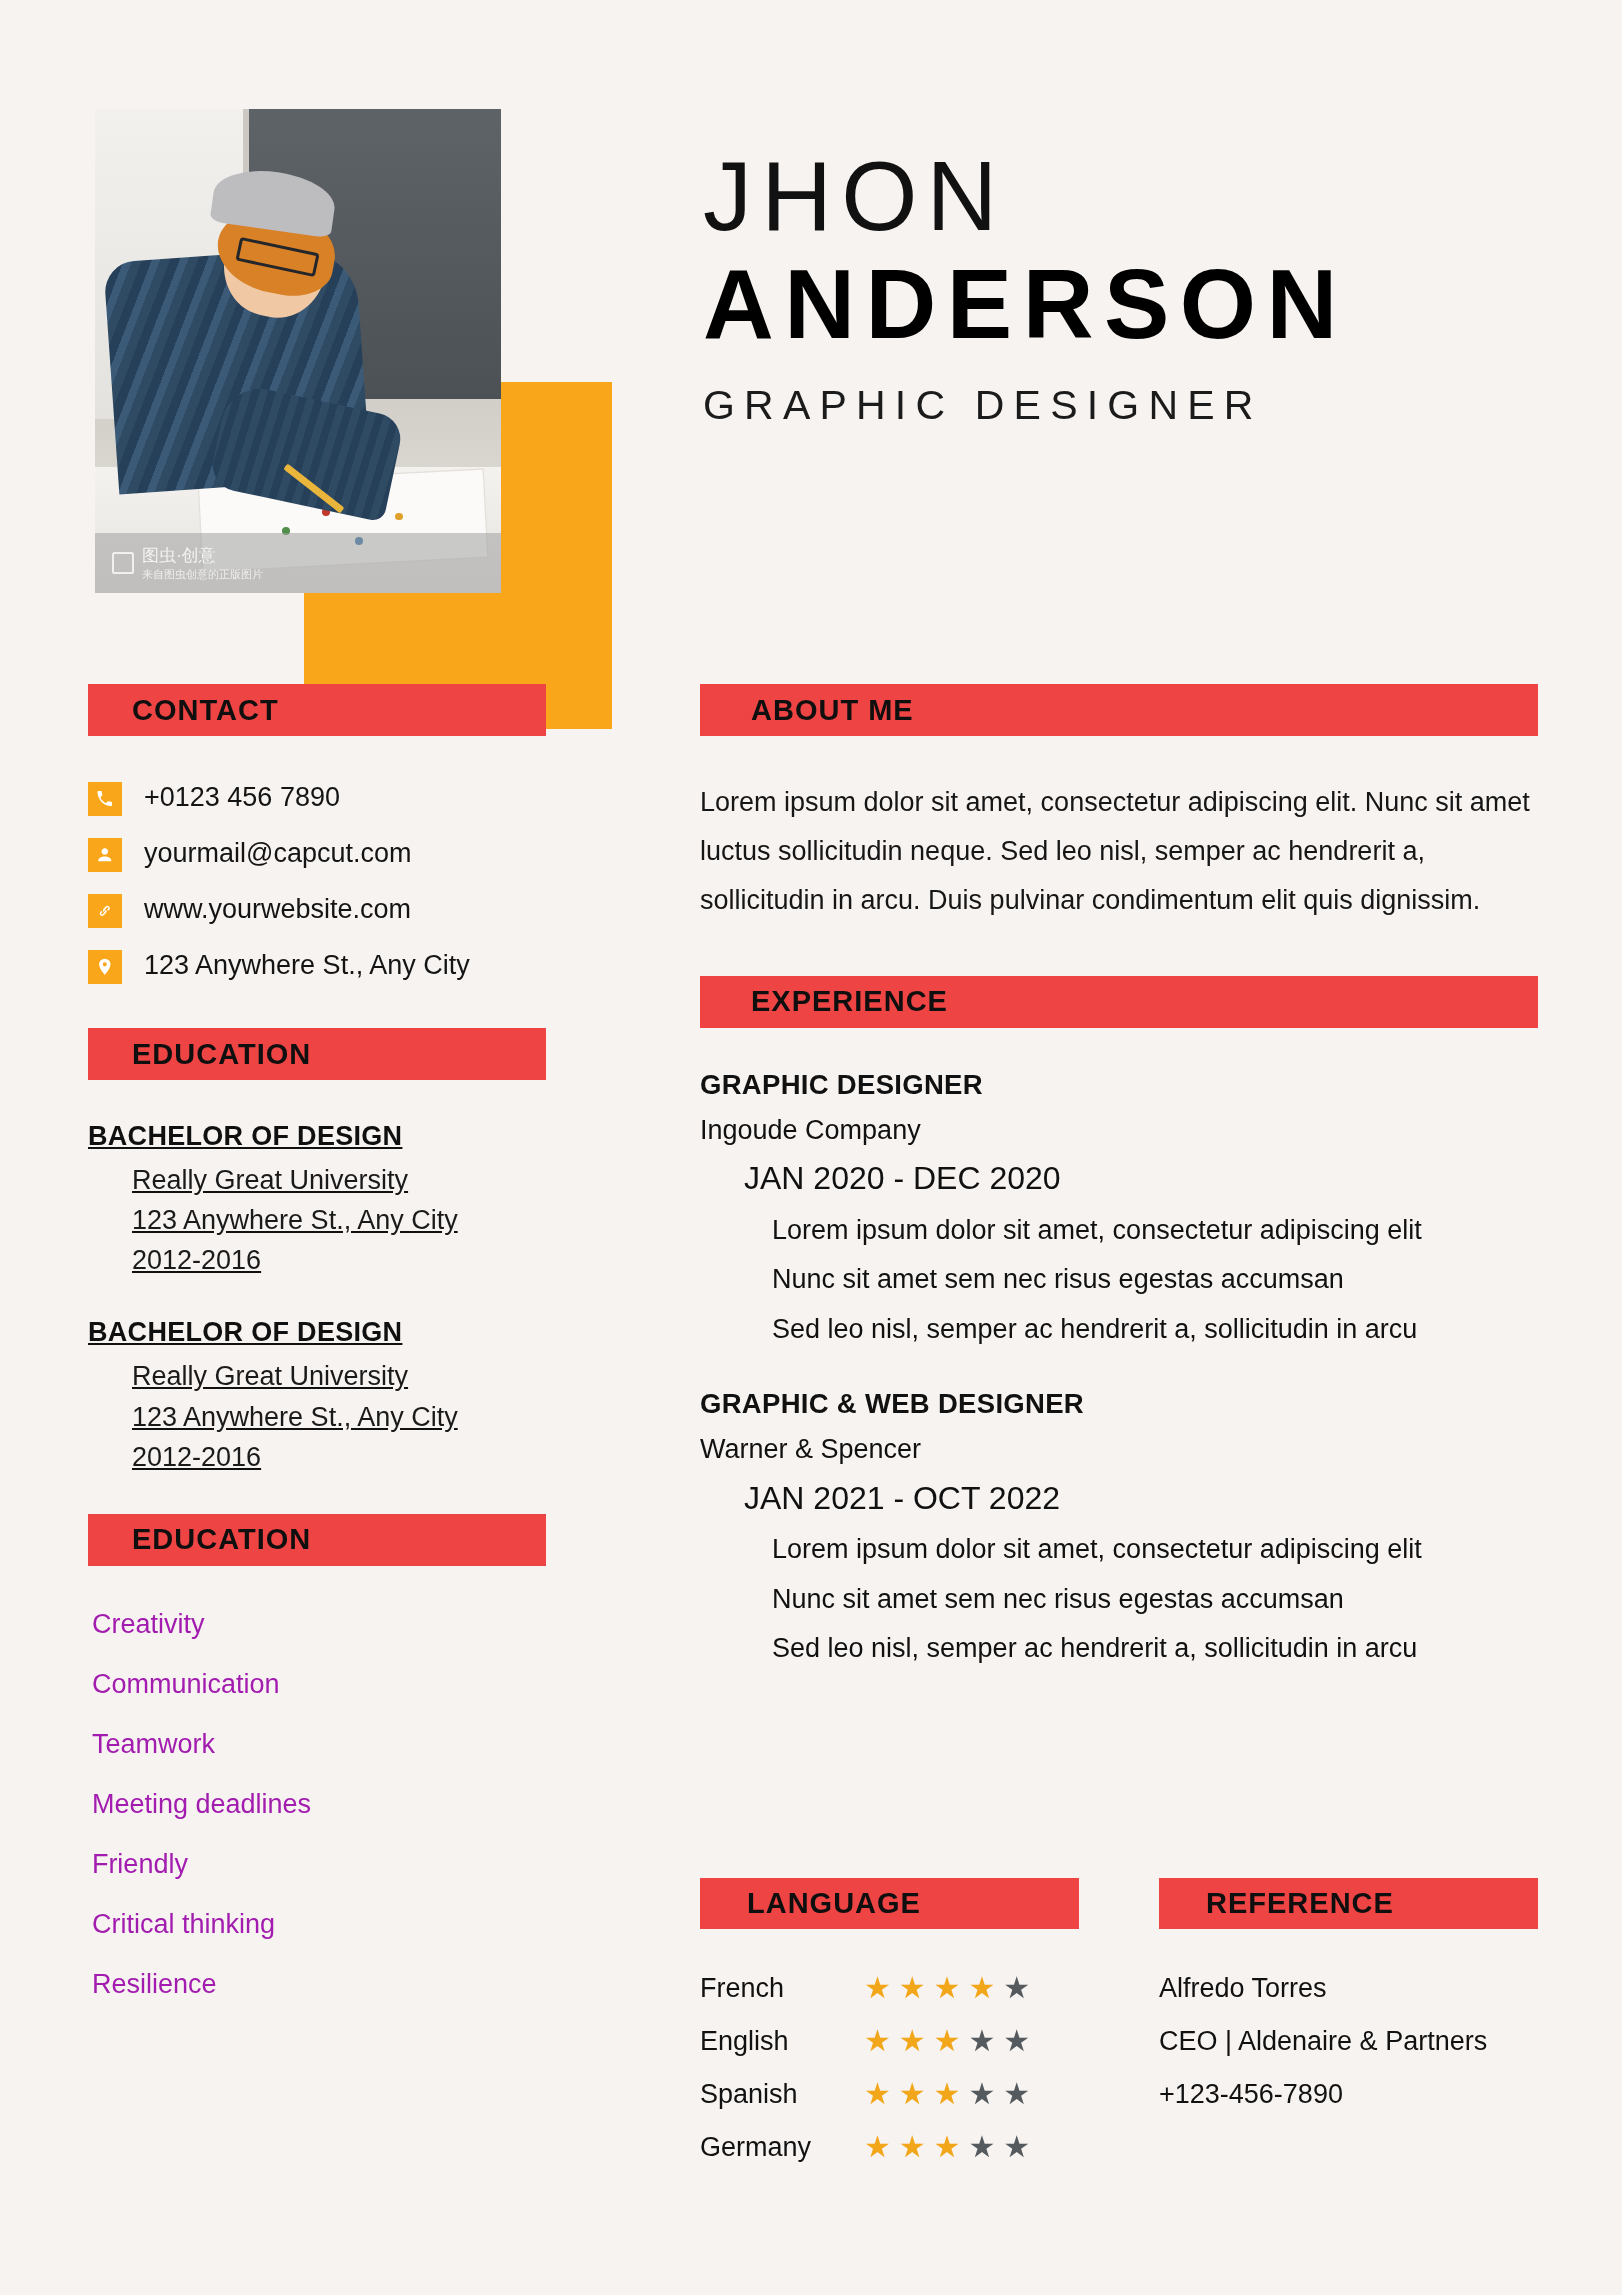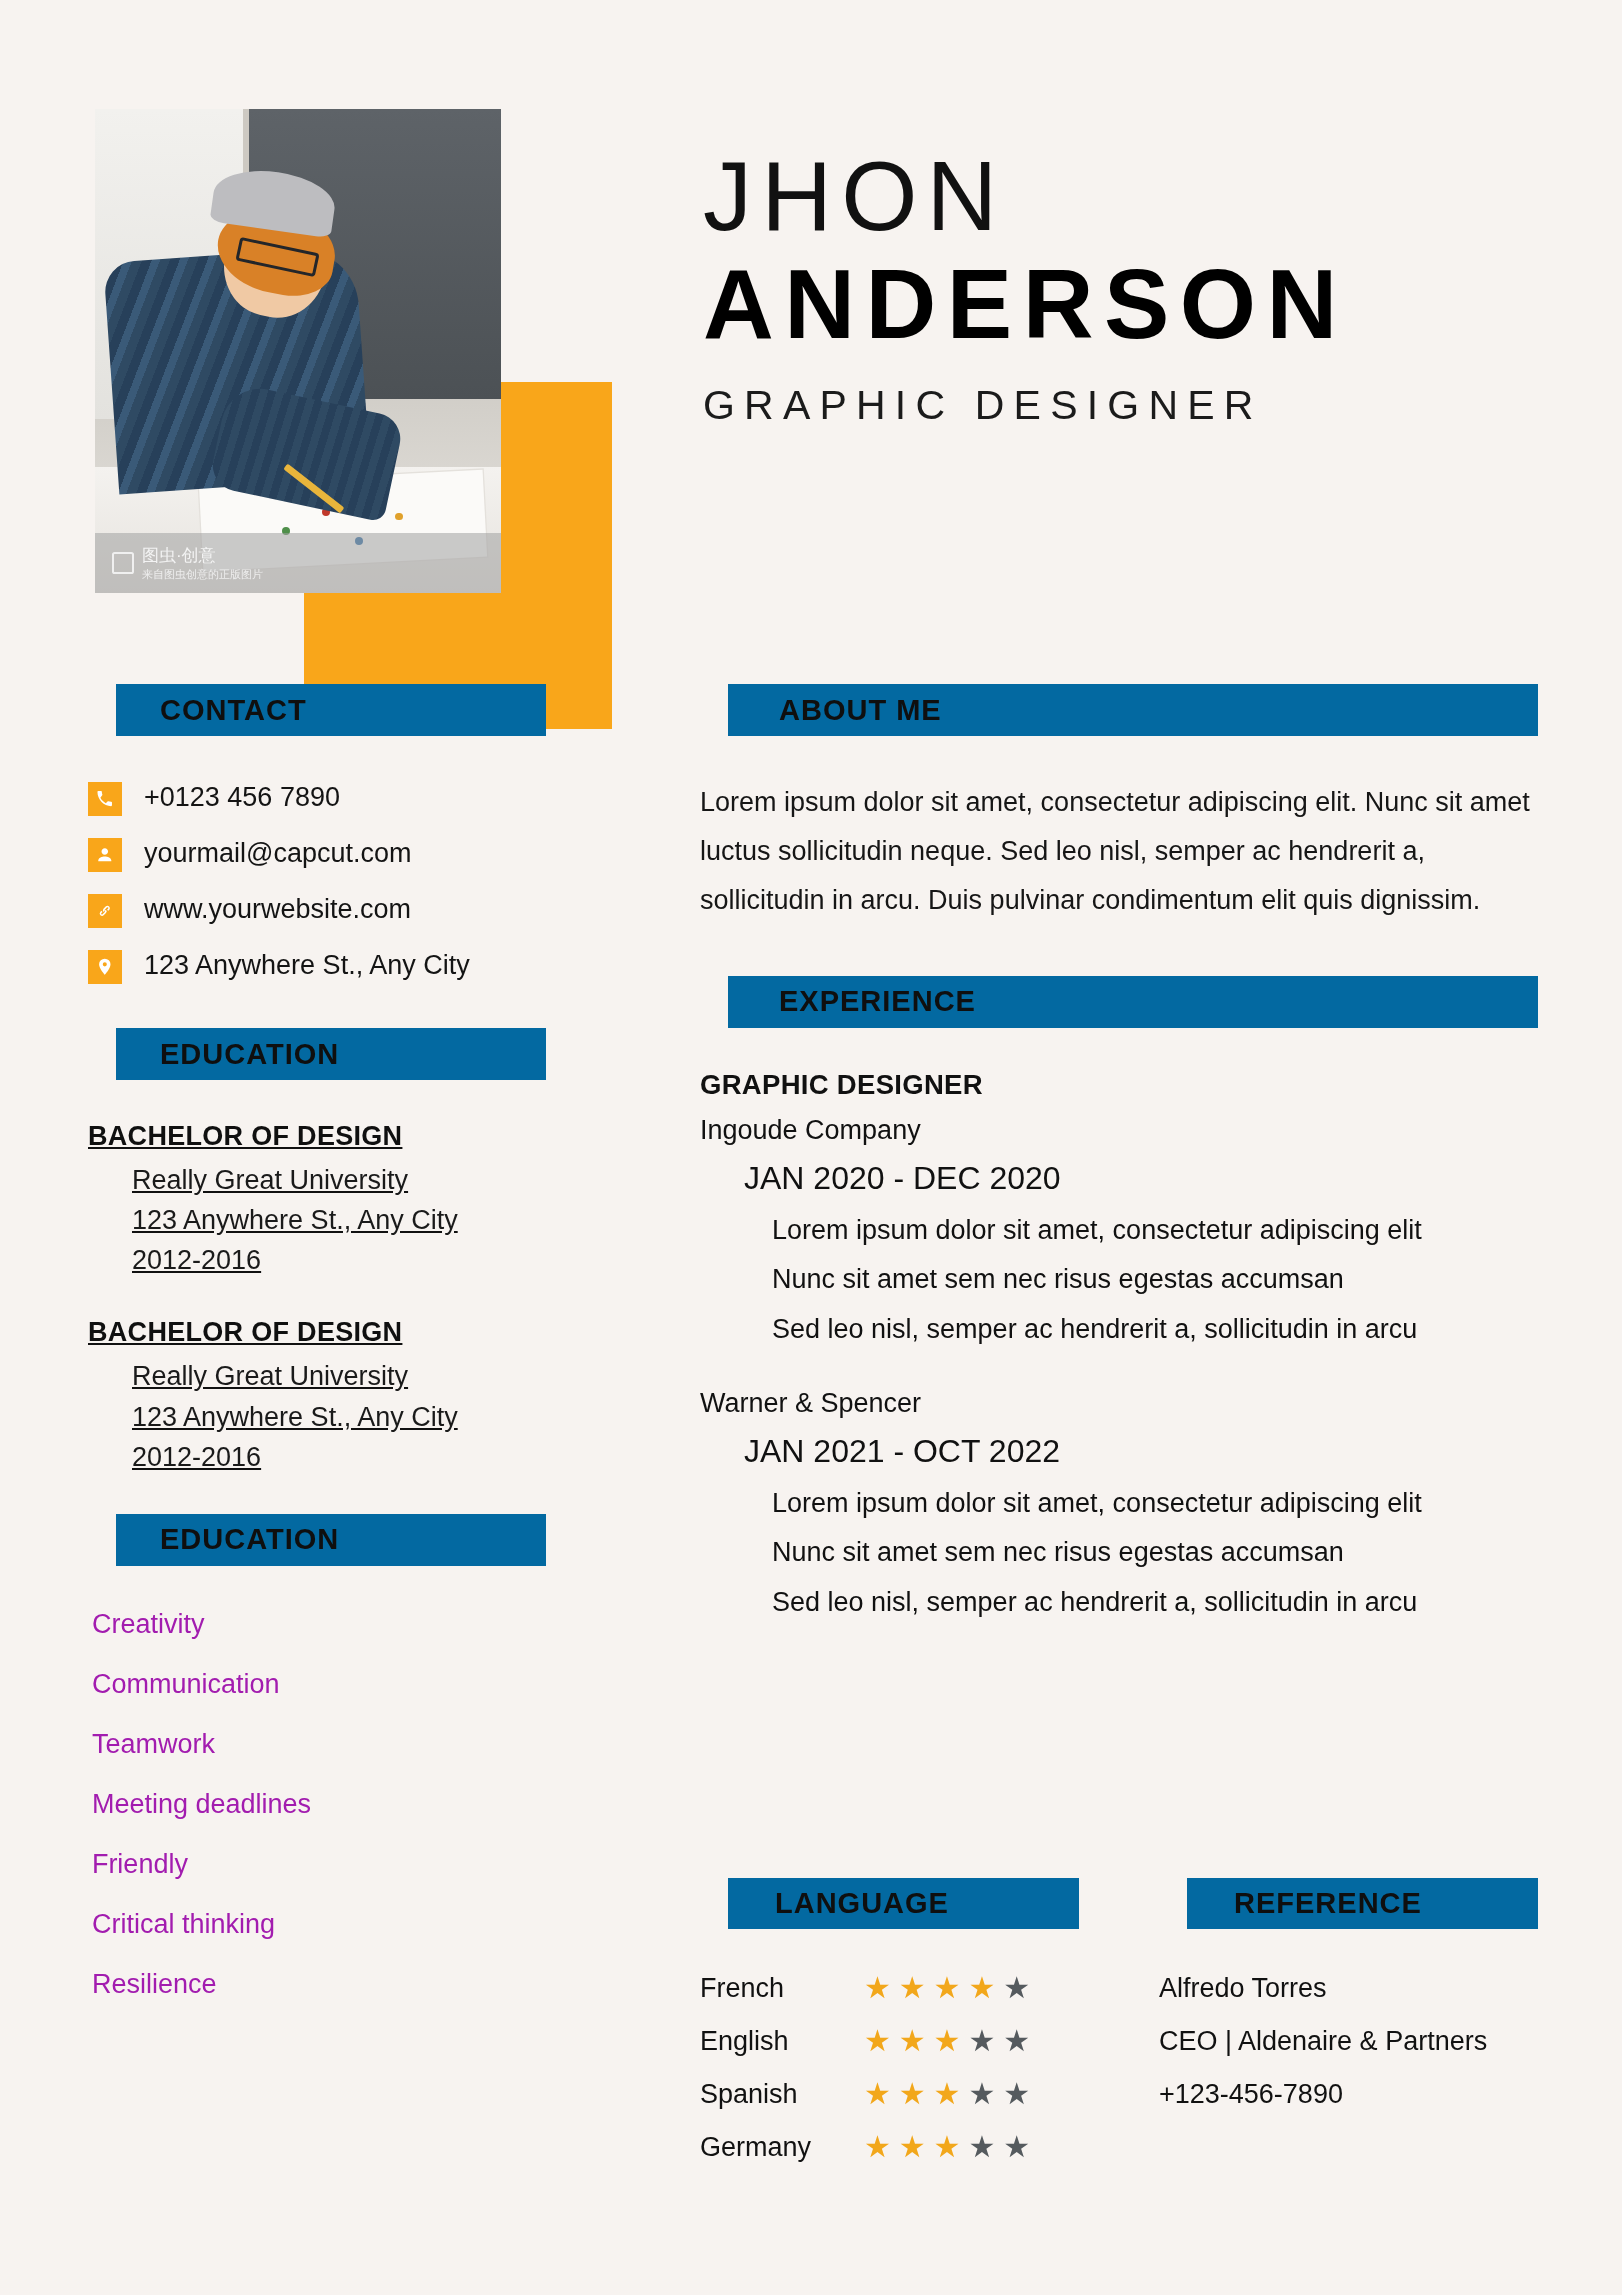--- a/index.html
+++ b/index.html
@@ -127,25 +127,24 @@
   }
   .job-title {
     margin-top: 25px; font-size: 41px; letter-spacing: 9.2px; color: #1b1b1b;
   }
 
   
   .col-left { position: absolute; left: 88px; top: 684px; width: 458px; }
   .col-right { position: absolute; left: 700px; top: 684px; width: 838px; }
 
   .bar {
-    background: #0369a1;
+    background: #ef4444;
     height: 52px;
     display: flex; align-items: center;
     padding-left: 44px;
-    margin-left: 28px;
   }
   .bar span {
     font-size: 29px; font-weight: 700; letter-spacing: 1px; color: #0f0f0f;
   }
   .bar.wide { padding-left: 51px; }
 
   
   .contact-list { margin-top: 46px; }
   .contact-row {
     display: flex; align-items: flex-start; gap: 22px; margin-bottom: 22px;
@@ -338,20 +337,21 @@
     <div class="exp-list">
       <div class="exp-item">
         <div class="exp-role">GRAPHIC DESIGNER</div>
         <div class="exp-company">Ingoude Company</div>
         <div class="exp-dates">JAN 2020 - DEC 2020</div>
         <div class="exp-bullet">Lorem ipsum dolor sit amet, consectetur adipiscing elit</div>
         <div class="exp-bullet">Nunc sit amet sem nec risus egestas accumsan</div>
         <div class="exp-bullet">Sed leo nisl, semper ac hendrerit a, sollicitudin in arcu</div>
       </div>
       <div class="exp-item">
+        <div class="exp-role">GRAPHIC &amp; WEB DESIGNER</div>
         <div class="exp-company">Warner &amp; Spencer</div>
         <div class="exp-dates">JAN 2021 - OCT 2022</div>
         <div class="exp-bullet">Lorem ipsum dolor sit amet, consectetur adipiscing elit</div>
         <div class="exp-bullet">Nunc sit amet sem nec risus egestas accumsan</div>
         <div class="exp-bullet">Sed leo nisl, semper ac hendrerit a, sollicitudin in arcu</div>
       </div>
     </div>
   </div>
 
   <div class="bottom-row">

